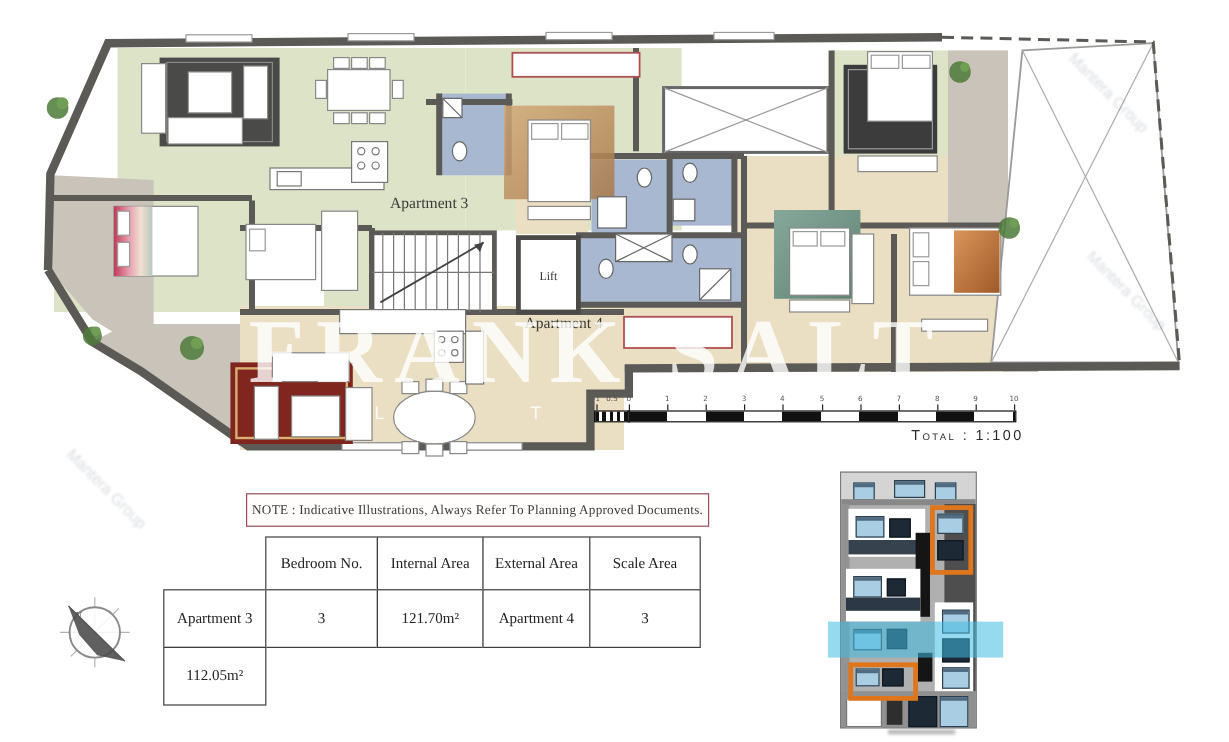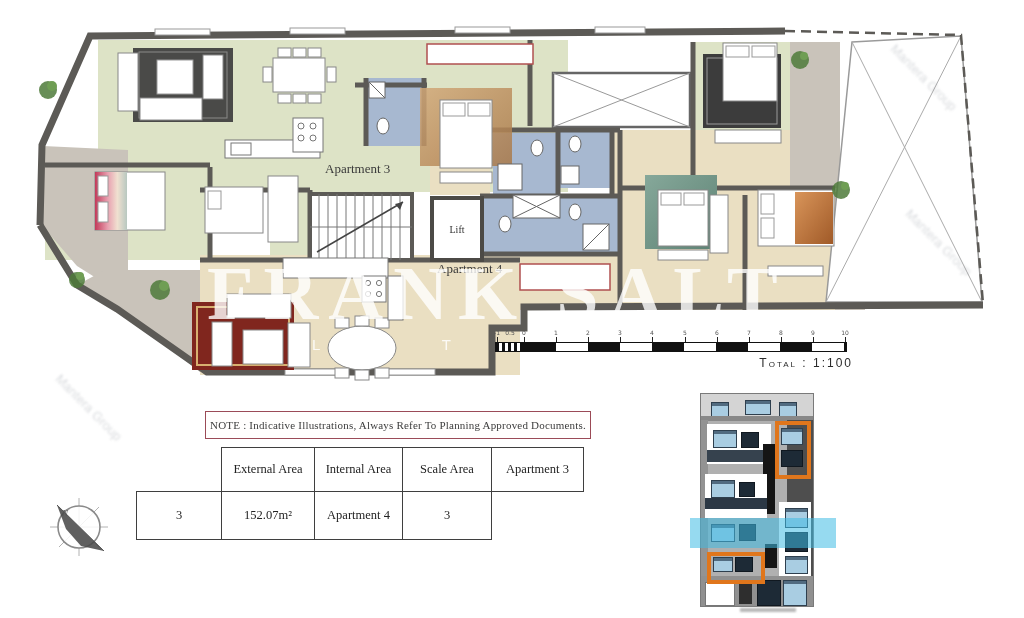--- a/index.html
+++ b/index.html
@@ -366,30 +366,32 @@
   <div class="sb-main"></div>
   <div class="sb-label">Total : 1:100</div>
 </div>
 
 <div id="notebox" class="abs">
   <span>NOTE : Indicative Illustrations, Always Refer To Planning Approved Documents.</span>
 </div>
 
 <div id="areatable" class="abs">
   <div class="td noborder"></div>
+  <div class="td">Bedroom No.</div>
+  <div class="td">Internal Area</div>
   <div class="td">External Area</div>
-  <div class="td">Internal Area</div>
   <div class="td">Scale Area</div>
 
   <div class="td">Apartment 3</div>
   <div class="td">3</div>
-  <div class="td">152.07m²</div>
+  <div class="td">121.70m²</div>
 
   <div class="td">Apartment 4</div>
   <div class="td">3</div>
+  <div class="td">112.05m²</div>
 </div>
 
 <div id="elevation" class="abs">
   <div id="facade">
     <div class="wb" style="left:0;top:0;width:112px;height:26px;background:#d4d4d4"></div>
     <div class="w" style="left:10px;top:8px;width:16px;height:13px"></div>
     <div class="w" style="left:44px;top:6px;width:24px;height:13px"></div>
     <div class="w" style="left:78px;top:8px;width:16px;height:13px"></div>
     <div style="left:0;top:22px;width:112px;height:5px;background:#888"></div>
 

